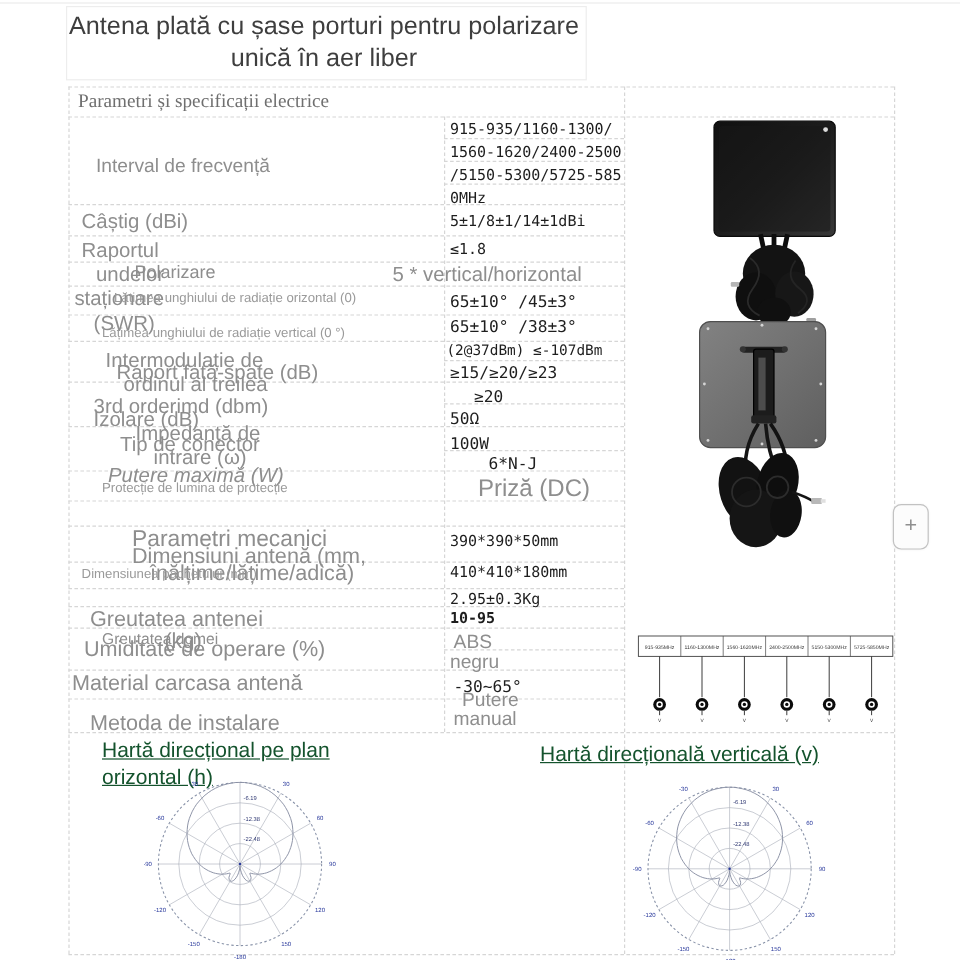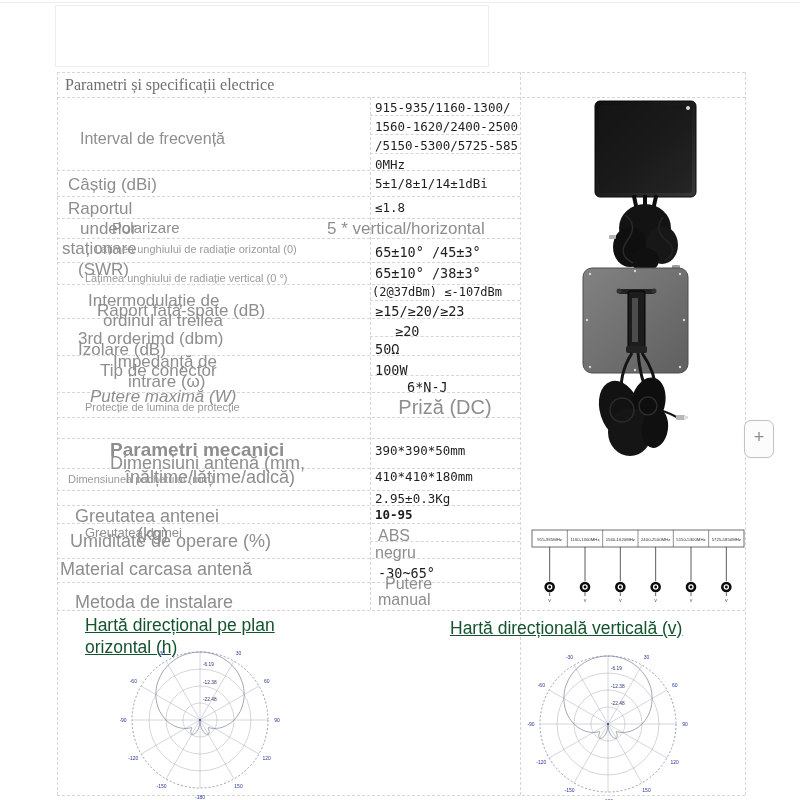--- a/index.html
+++ b/index.html
@@ -7,21 +7,21 @@
         font-family:"Liberation Sans",sans-serif;}
   .hl{position:absolute;border-top:1px dashed #d6d6d6;height:0;}
   .vl{position:absolute;border-left:1px dashed #d6d6d6;width:0;}
   .solidline{position:absolute;height:1px;background:#ececec;}
   .titlebox{position:absolute;left:55px;top:5px;width:432px;height:60px;border:1px solid #ededed;}
   .title{position:absolute;left:35px;top:8px;width:470px;text-align:center;color:#3e3e3e;
          font-size:21px;line-height:27px;white-space:nowrap;}
   .sect{position:absolute;color:#6f6f6f;font-size:16px;font-family:Liberation Serif, serif;}
   .lbl{position:absolute;color:#8e8e8e;font-size:17px;line-height:1.12;white-space:nowrap;}
   .lbl18{font-size:18px;}
-  .lbl19{font-size:19px;font-weight:bold;}
+  .lbl19{font-size:19px;}
   .lbl15{font-size:15px;}
   .lbl13{font-size:13px;}
   .lblsm{position:absolute;color:#9a9a9a;font-size:11px;white-space:nowrap;}
   .val{position:absolute;color:#1e1e1e;font-family:"DejaVu Sans Mono",monospace;
        font-size:12.5px;line-height:1.2;white-space:nowrap;}
   .val135{font-size:13.5px;}
   .gval{position:absolute;color:#8e8e8e;font-size:16px;white-space:nowrap;}
   .gval17{font-size:17px;}
   .gval20{font-size:20px;}
   .charttitle{position:absolute;color:#14532d;font-size:17.5px;line-height:22px;text-align:left;text-decoration:underline;}
@@ -31,20 +31,24 @@
   svg{position:absolute;}
 </style>
 </head>
 <body>
 
 <div id="page">
 
   <div class="solidline" style="left:0;top:2px;width:800px;"></div>
 
   <div class="titlebox"></div>
+  <div class="title">
+    <div>Antena plată cu șase porturi pentru polarizare</div>
+    <div>unică în aer liber</div>
+  </div>
 
   <div class="sect" style="left:65px;top:76px;">Parametri și specificații electrice</div>
 
   <div id="lines">
       <div class="hl" style="top: 72px; left: 57px; width: 688px;"></div>
       <div class="hl" style="top: 97px; left: 57px; width: 688px;"></div>
       <div class="hl" style="top: 115px; left: 370px; width: 150px;"></div>
       <div class="hl" style="top: 134px; left: 370px; width: 150px;"></div>
       <div class="hl" style="top: 153px; left: 370px; width: 150px;"></div>
       <div class="hl" style="top: 170px; left: 57px; width: 463px;"></div>

